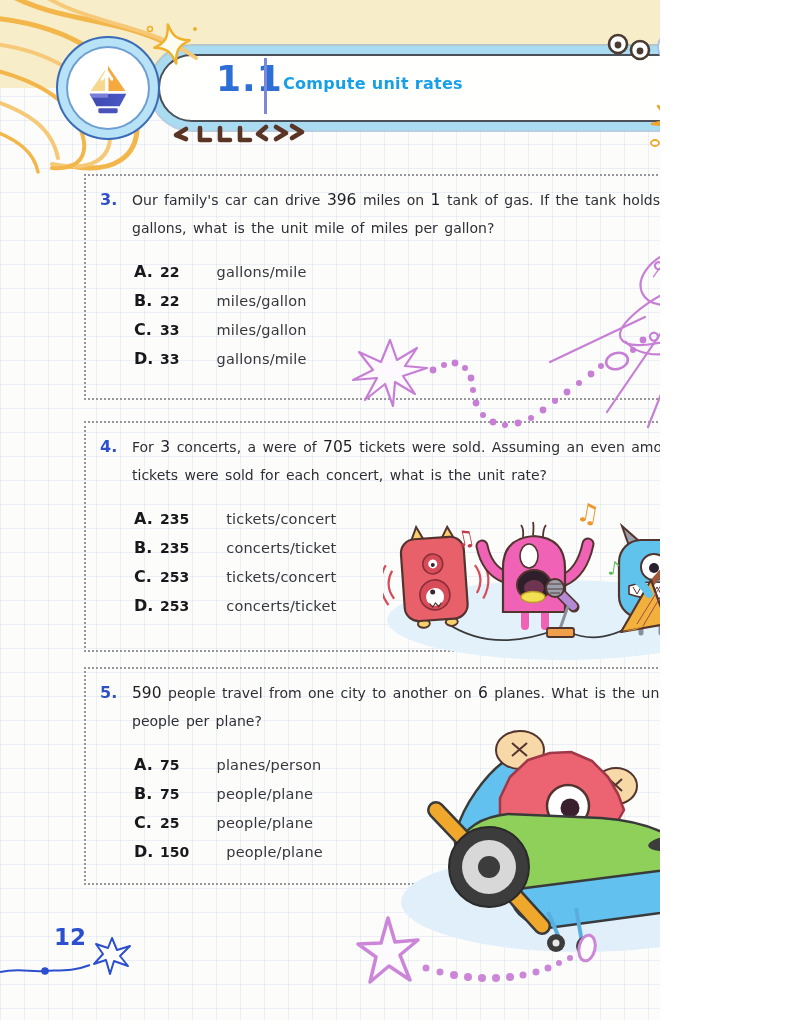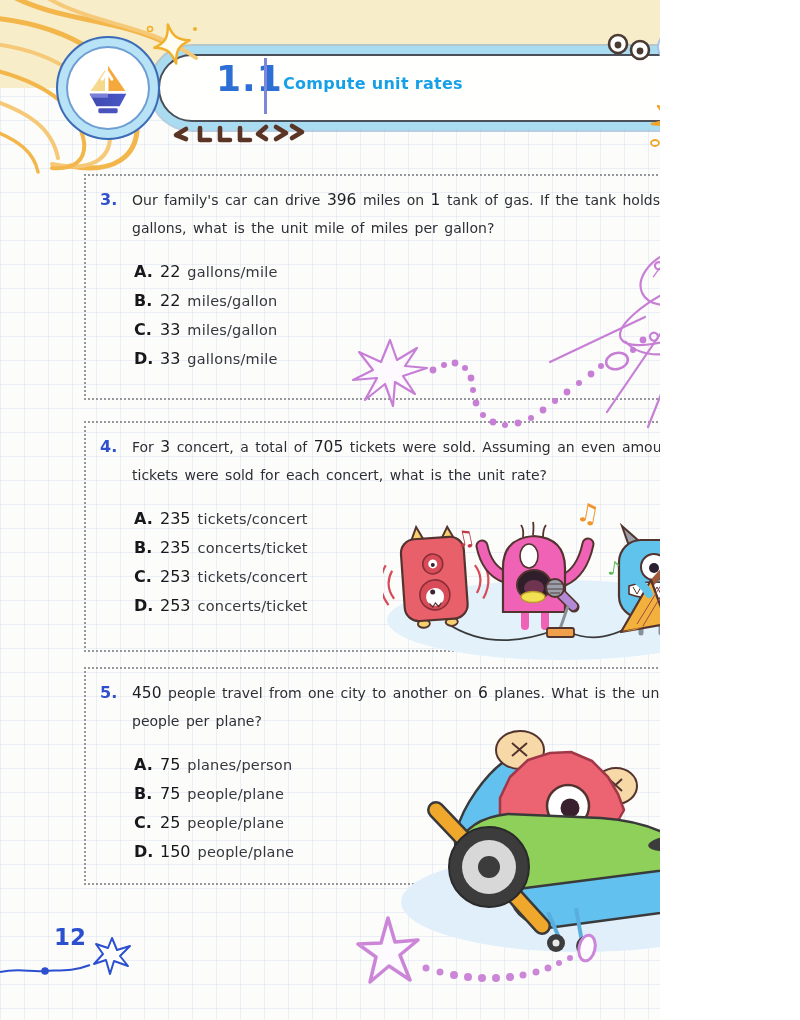--- a/index.html
+++ b/index.html
@@ -28,22 +28,22 @@
   
   .qbox{left:84px;width:658px;border:2px dotted #96979c;z-index:1;box-sizing:content-box;}
   .qcontent{position:absolute;left:14px;top:10px;right:8px;z-index:2;}
   .qhead{display:flex;gap:12px;}
   .qnum{color:#2f4fce;font-weight:bold;font-size:16px;line-height:28px;flex:0 0 20px;}
   .qtext{color:#2e2e36;font-size:14px;line-height:28px;word-spacing:2px;max-width:604px;}
   .qtext .num{font-weight:normal;font-size:15.5px;color:#1d1d24;}
   .opts{margin:20px 0 0 34px;display:flex;flex-direction:column;gap:9px;}
   .opt{display:flex;align-items:baseline;height:20px;}
   .opt-letter{font-weight:bold;color:#17171c;font-size:16px;width:26px;}
-  .opt-value{font-weight:normal;color:#17171c;font-size:16px;margin-right:7px;}
-  .opt-unit{color:#36363e;font-size:14.5px;letter-spacing:0.2px;}
+  .opt-value{font-weight:bold;color:#17171c;font-size:14px;margin-right:7px;}
+  .opt-unit{color:#36363e;font-size:14.5px;letter-spacing:0.2px;margin-left:30px;}
   
   .page-num{left:54px;top:924px;font-size:23px;font-weight:600;color:#2c4fd0;z-index:2;}
 </style>
 </head>
 <body>
 
 <div id="page">
 
   <div class="abs cream"></div>
 
@@ -216,21 +216,21 @@
         <circle cx="256" cy="144" r="3"></circle>
       <circle cx="288" cy="128" r="3"></circle>
         <circle cx="298" cy="118" r="3.4"></circle>
     </g>
   </svg>
 
   <div class="abs qbox" style="top:421px;height:227px;">
     <div class="qcontent">
       <div class="qhead">
         <span class="qnum">4.</span>
-        <div class="qtext"><span>For </span><span class="num">3</span><span> concert, a total of </span><span class="num">705</span><span> tickets were sold. Assuming an even amount of tickets were sold for each concert, what is the unit rate?</span></div>
+        <div class="qtext"><span>For </span><span class="num">3</span><span> concerts, a were of </span><span class="num">705</span><span> tickets were sold. Assuming an even amount of tickets were sold for each concert, what is the unit rate?</span></div>
       </div>
       <div class="opts">
         <div class="opt">
           <span class="opt-letter">A.</span>
           <span class="opt-value">235</span>
           <span class="opt-unit">tickets/concert</span>
         </div>
         <div class="opt">
           <span class="opt-letter">B.</span>
           <span class="opt-value">235</span>
@@ -314,21 +314,21 @@
       <text x="74" y="66" font-size="22" fill="#c23a4a" transform="rotate(-12 74 66)">♫</text>
       <text x="192" y="38" font-size="26" fill="#f0942c" transform="rotate(10 192 38)">♫</text>
       <text x="224" y="92" font-size="19" fill="#5cb85c" transform="rotate(8 224 92)">♪</text>
     </g>
   </svg>
 
   <div class="abs qbox" style="top:667px;height:214px;">
     <div class="qcontent">
       <div class="qhead">
         <span class="qnum">5.</span>
-        <div class="qtext"><span class="num">450</span><span> people travel from one city to another on </span><span class="num">6</span><span> planes. What is the unit rate of people per plane?</span></div>
+        <div class="qtext"><span class="num">590</span><span> people travel from one city to another on </span><span class="num">6</span><span> planes. What is the unit rate of people per plane?</span></div>
       </div>
       <div class="opts">
         <div class="opt">
           <span class="opt-letter">A.</span>
           <span class="opt-value">75</span>
           <span class="opt-unit">planes/person</span>
         </div>
         <div class="opt">
           <span class="opt-letter">B.</span>
           <span class="opt-value">75</span>

